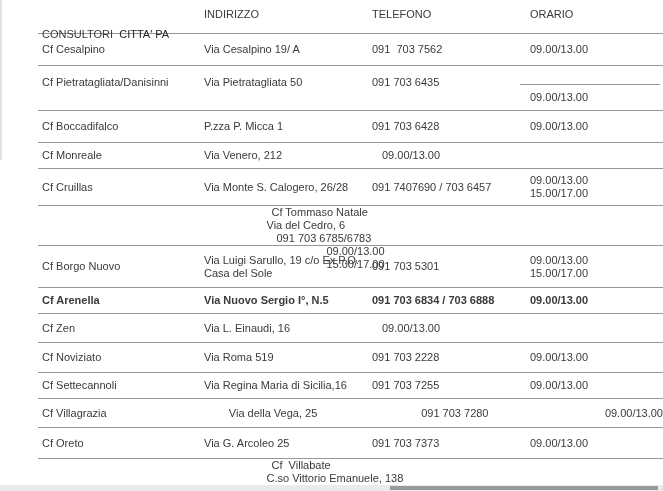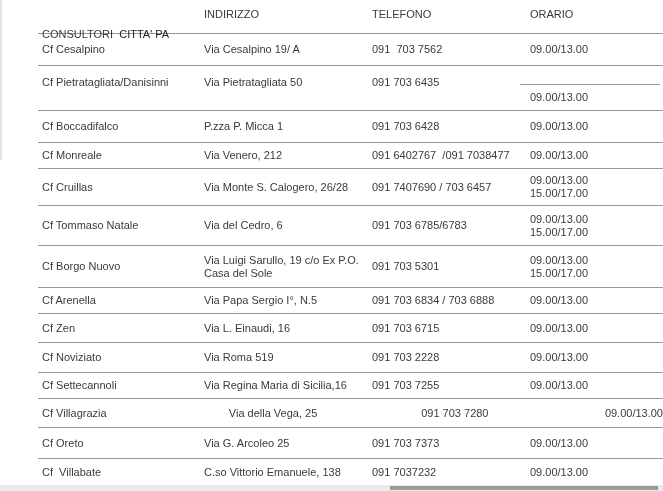--- a/index.html
+++ b/index.html
@@ -57,55 +57,53 @@
         </div>
         <div class="row" style="height: 32px;">
           <div class="c c0">Cf Boccadifalco</div>
           <div class="c c1">P.zza P. Micca 1</div>
           <div class="c c2">091 703 6428</div>
           <div class="c c3">09.00/13.00</div>
         </div>
         <div class="row" style="height: 26px;">
           <div class="c c0">Cf Monreale</div>
           <div class="c c1">Via Venero, 212</div>
-          <div class="c c2">091 6402767  /091 7038477</div>
           <div class="c c3">09.00/13.00</div>
         </div>
         <div class="row" style="height: 37px;">
           <div class="c c0">Cf Cruillas</div>
           <div class="c c1">Via Monte S. Calogero, 26/28</div>
           <div class="c c2">091 7407690 / 703 6457</div>
           <div class="c c3">09.00/13.00
 15.00/17.00</div>
         </div>
-        <div class="row" style="height: 40px;">
+        <div class="row" style="height: 40px; flex-direction: column;">
           <div class="c c0">Cf Tommaso Natale</div>
           <div class="c c1">Via del Cedro, 6</div>
           <div class="c c2">091 703 6785/6783</div>
           <div class="c c3">09.00/13.00
 15.00/17.00</div>
         </div>
         <div class="row" style="height: 42px;">
           <div class="c c0">Cf Borgo Nuovo</div>
           <div class="c c1">Via Luigi Sarullo, 19 c/o Ex P.O.
 Casa del Sole</div>
           <div class="c c2">091 703 5301</div>
           <div class="c c3">09.00/13.00
 15.00/17.00</div>
         </div>
-        <div class="row" style="height: 26px;">
+        <div class="row" style="height: 26px; font-weight: bold;">
           <div class="c c0">Cf Arenella</div>
-          <div class="c c1">Via Papa Sergio I°, N.5</div>
+          <div class="c c1">Via Nuovo Sergio I°, N.5</div>
           <div class="c c2">091 703 6834 / 703 6888</div>
           <div class="c c3">09.00/13.00</div>
         </div>
         <div class="row" style="height: 29px;">
           <div class="c c0">Cf Zen</div>
           <div class="c c1">Via L. Einaudi, 16</div>
-          <div class="c c2">091 703 6715</div>
           <div class="c c3">09.00/13.00</div>
         </div>
         <div class="row" style="height: 30px;">
           <div class="c c0">Cf Noviziato</div>
           <div class="c c1">Via Roma 519</div>
           <div class="c c2">091 703 2228</div>
           <div class="c c3">09.00/13.00</div>
         </div>
         <div class="row" style="height: 26px;">
           <div class="c c0">Cf Settecannoli</div>
@@ -118,21 +116,21 @@
           <div class="c c1">Via della Vega, 25</div>
           <div class="c c2">091 703 7280</div>
           <div class="c c3">09.00/13.00</div>
         </div>
         <div class="row" style="height: 31px;">
           <div class="c c0">Cf Oreto</div>
           <div class="c c1">Via G. Arcoleo 25</div>
           <div class="c c2">091 703 7373</div>
           <div class="c c3">09.00/13.00</div>
         </div>
-        <div class="row" style="height: 27px;">
+        <div class="row" style="height: 27px; flex-direction: column;">
           <div class="c c0">Cf  Villabate</div>
           <div class="c c1">C.so Vittorio Emanuele, 138</div>
           <div class="c c2">091 7037232</div>
           <div class="c c3">09.00/13.00</div>
         </div>
       </div>
   </div>
 
   <div class="hscroll">
     <div class="hthumb"></div>

